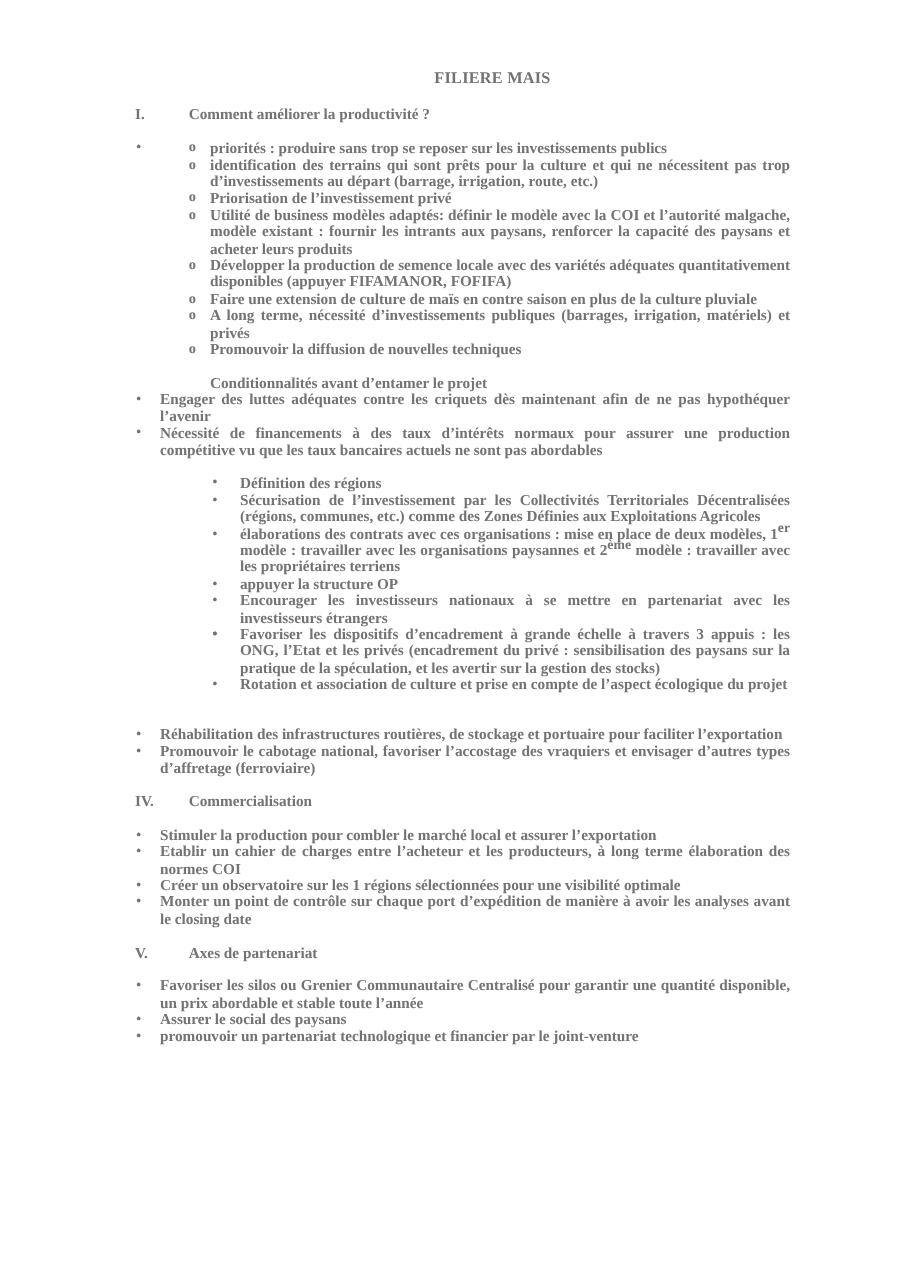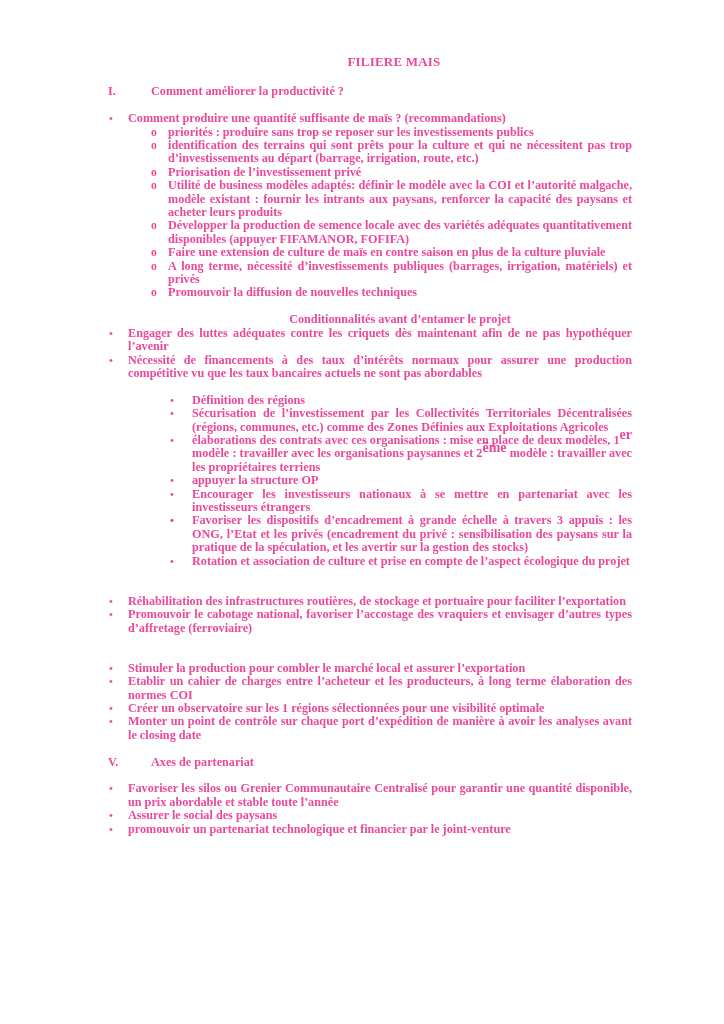--- a/index.html
+++ b/index.html
@@ -7,21 +7,21 @@
     margin: 0;
     padding: 0;
     background: #e8e8e8;
   }
   .page {
     position: relative;
     width: 724px;
     height: 1024px;
     margin: 0 auto;
     background: #ffffff;
-    color: #ec4899;
+    color: #737373;
     font-family: "Liberation Serif", "DejaVu Serif", serif;
     font-weight: 700;
     font-size: 12.2px;
     line-height: 13.4px;
     overflow: hidden;
   }
   .content {
     position: absolute;
     left: 100px;
     top: 55px;
@@ -53,41 +53,41 @@
     top: 0;
   }
   .b1 { padding-left: 28px; }
   .b1 > .marker { left: 9px; font-size: 11px; }
   .o2 { padding-left: 68px; }
   .o2 > .marker { left: 51px; font-size: 11.5px; }
   .b2 { padding-left: 92px; }
   .b2 > .marker { left: 70px; font-size: 11px; }
   .plain2 {
     padding-left: 68px;
-    text-align: center;
+    text-align: left;
   }
   .sup {
     vertical-align: super;
-    font-size: 14px;
+    font-size: 11px;
     line-height: 0;
   }
 </style>
 </head>
 <body>
 
 <div class="page">
   <div class="content">
     <div class="doc-title">FILIERE MAIS</div>
     <div id="doc">
         <div class="heading">
           <span class="numeral">I.</span>
           <span>Comment améliorer la productivité ?</span>
         </div>
         <div class="spacer"></div>
-        <div class="item b1"><span class="marker">•</span><span>Comment produire une quantité suffisante de maïs ? (recommandations)</span></div>
+        <div class="item b1"><span class="marker">•</span></div>
         <div class="item o2"><span class="marker">o</span><span>priorités : produire sans trop se reposer sur les investissements publics</span></div>
         <div class="item o2"><span class="marker">o</span><span>identification des terrains qui sont prêts pour la culture et qui ne nécessitent pas trop d’investissements au départ (barrage, irrigation, route, etc.)</span></div>
         <div class="item o2"><span class="marker">o</span><span>Priorisation de l’investissement privé</span></div>
         <div class="item o2"><span class="marker">o</span><span>Utilité de business modèles adaptés: définir le modèle avec la COI et l’autorité malgache, modèle existant : fournir les intrants aux paysans, renforcer la capacité des paysans et acheter leurs produits</span></div>
         <div class="item o2"><span class="marker">o</span><span>Développer la production de semence locale avec des variétés adéquates quantitativement disponibles (appuyer FIFAMANOR, FOFIFA)</span></div>
         <div class="item o2"><span class="marker">o</span><span>Faire une extension de culture de maïs en contre saison en plus de la culture pluviale</span></div>
         <div class="item o2"><span class="marker">o</span><span>A long terme, nécessité d’investissements publiques (barrages, irrigation, matériels) et privés</span></div>
         <div class="item o2"><span class="marker">o</span><span>Promouvoir la diffusion de nouvelles techniques</span></div>
         <div class="spacer"></div>
         <div class="item plain2"><span>Conditionnalités avant d’entamer le projet</span></div>
@@ -100,20 +100,24 @@
         <div class="item b2"><span class="marker">•</span><span>appuyer la structure OP</span></div>
         <div class="item b2"><span class="marker">•</span><span>Encourager les investisseurs nationaux à se mettre en partenariat avec les investisseurs étrangers</span></div>
         <div class="item b2"><span class="marker">•</span></div>
         <div class="item b2"><span class="marker">•</span><span>Favoriser les dispositifs d’encadrement à grande échelle à travers 3 appuis : les ONG, l’Etat et les privés (encadrement du privé : sensibilisation des paysans sur la pratique de la spéculation, et les avertir sur la gestion des stocks)</span></div>
         <div class="item b2"><span class="marker">•</span><span>Rotation et association de culture et prise en compte de l’aspect écologique du projet</span></div>
         <div class="spacer"></div>
         <div class="spacer"></div>
         <div class="item b1"><span class="marker">•</span><span>Réhabilitation des infrastructures routières, de stockage et portuaire pour faciliter l’exportation</span></div>
         <div class="item b1"><span class="marker">•</span><span>Promouvoir le cabotage national, favoriser l’accostage des vraquiers et envisager d’autres types d’affretage (ferroviaire)</span></div>
         <div class="spacer"></div>
+        <div class="heading">
+          <span class="numeral">IV.</span>
+          <span>Commercialisation</span>
+        </div>
         <div class="spacer"></div>
         <div class="item b1"><span class="marker">•</span><span>Stimuler la production pour combler le marché local et assurer l’exportation</span></div>
         <div class="item b1"><span class="marker">•</span><span>Etablir un cahier de charges entre l’acheteur et les producteurs, à long terme élaboration des normes COI</span></div>
         <div class="item b1"><span class="marker">•</span><span>Créer un observatoire sur les 1 régions sélectionnées pour une visibilité optimale</span></div>
         <div class="item b1"><span class="marker">•</span><span>Monter un point de contrôle sur chaque port d’expédition de manière à avoir les analyses avant le closing date</span></div>
         <div class="spacer"></div>
         <div class="heading">
           <span class="numeral">V.</span>
           <span>Axes de partenariat</span>
         </div>

